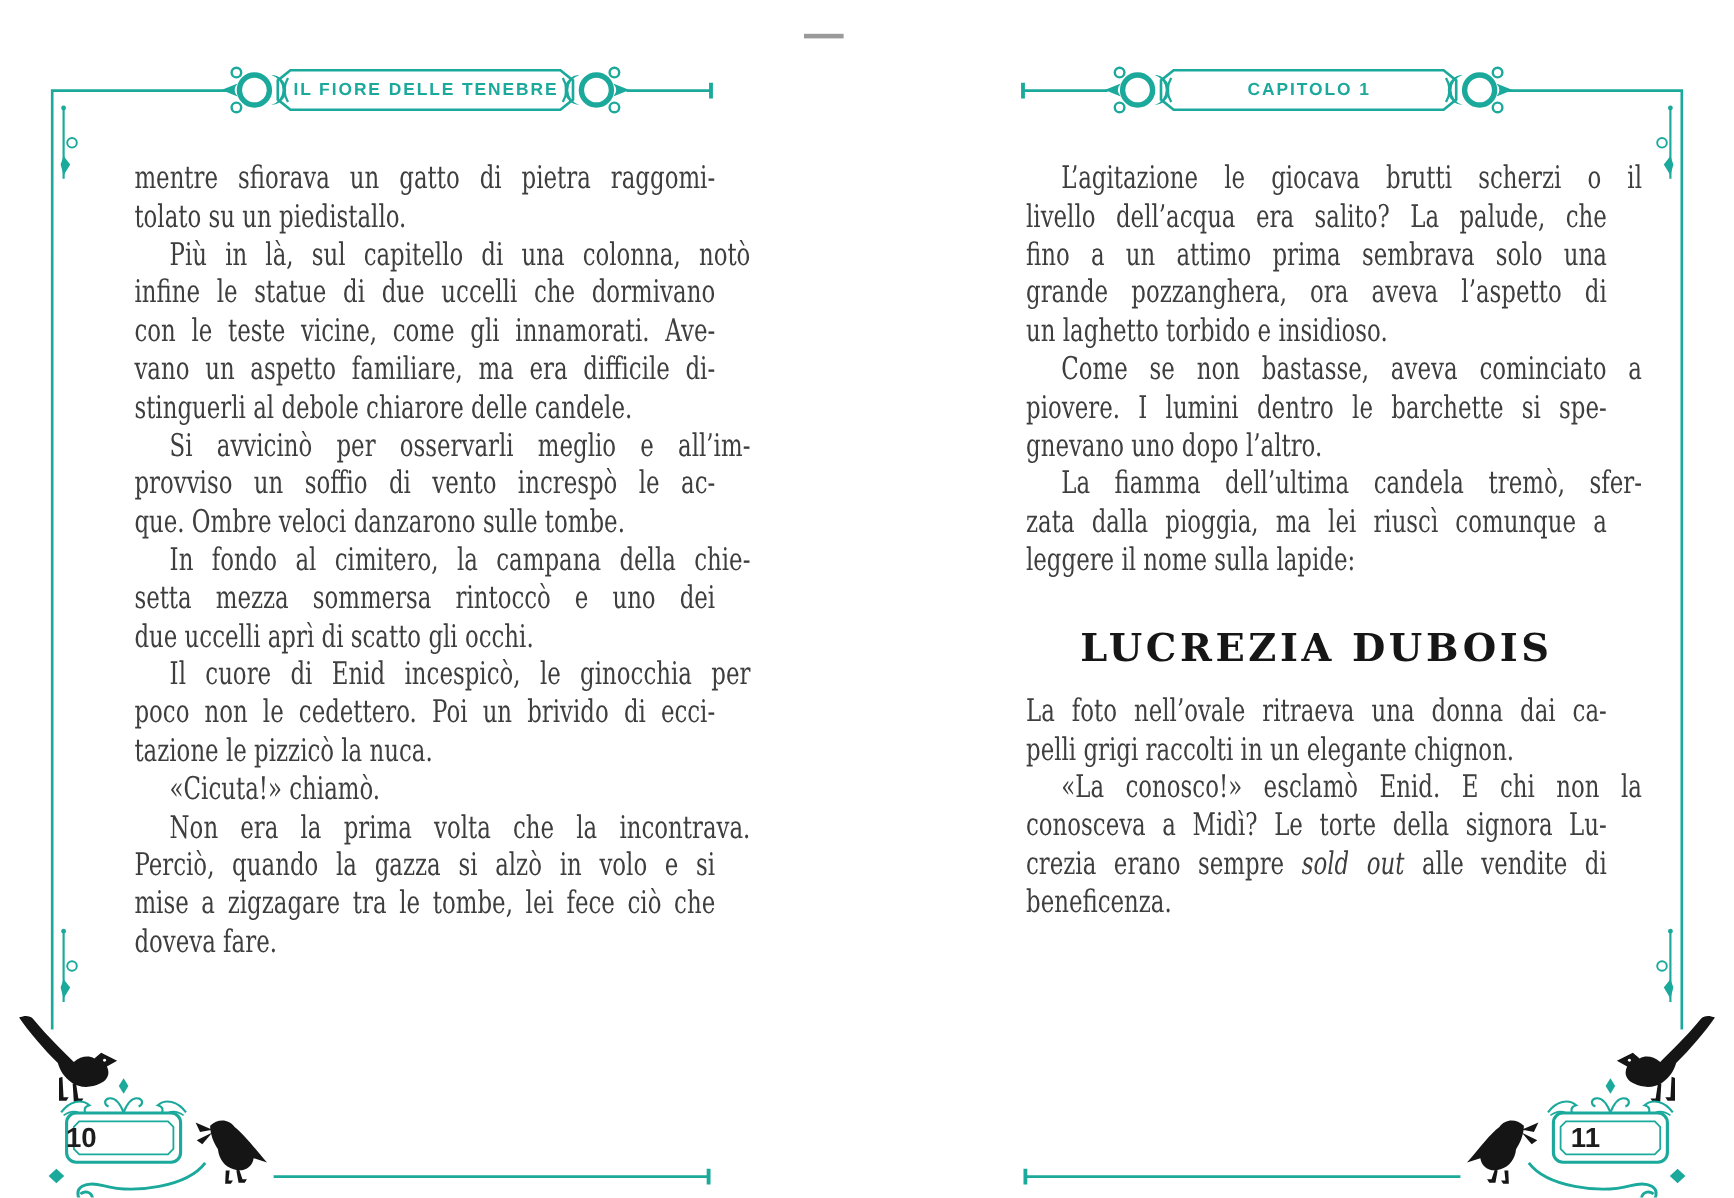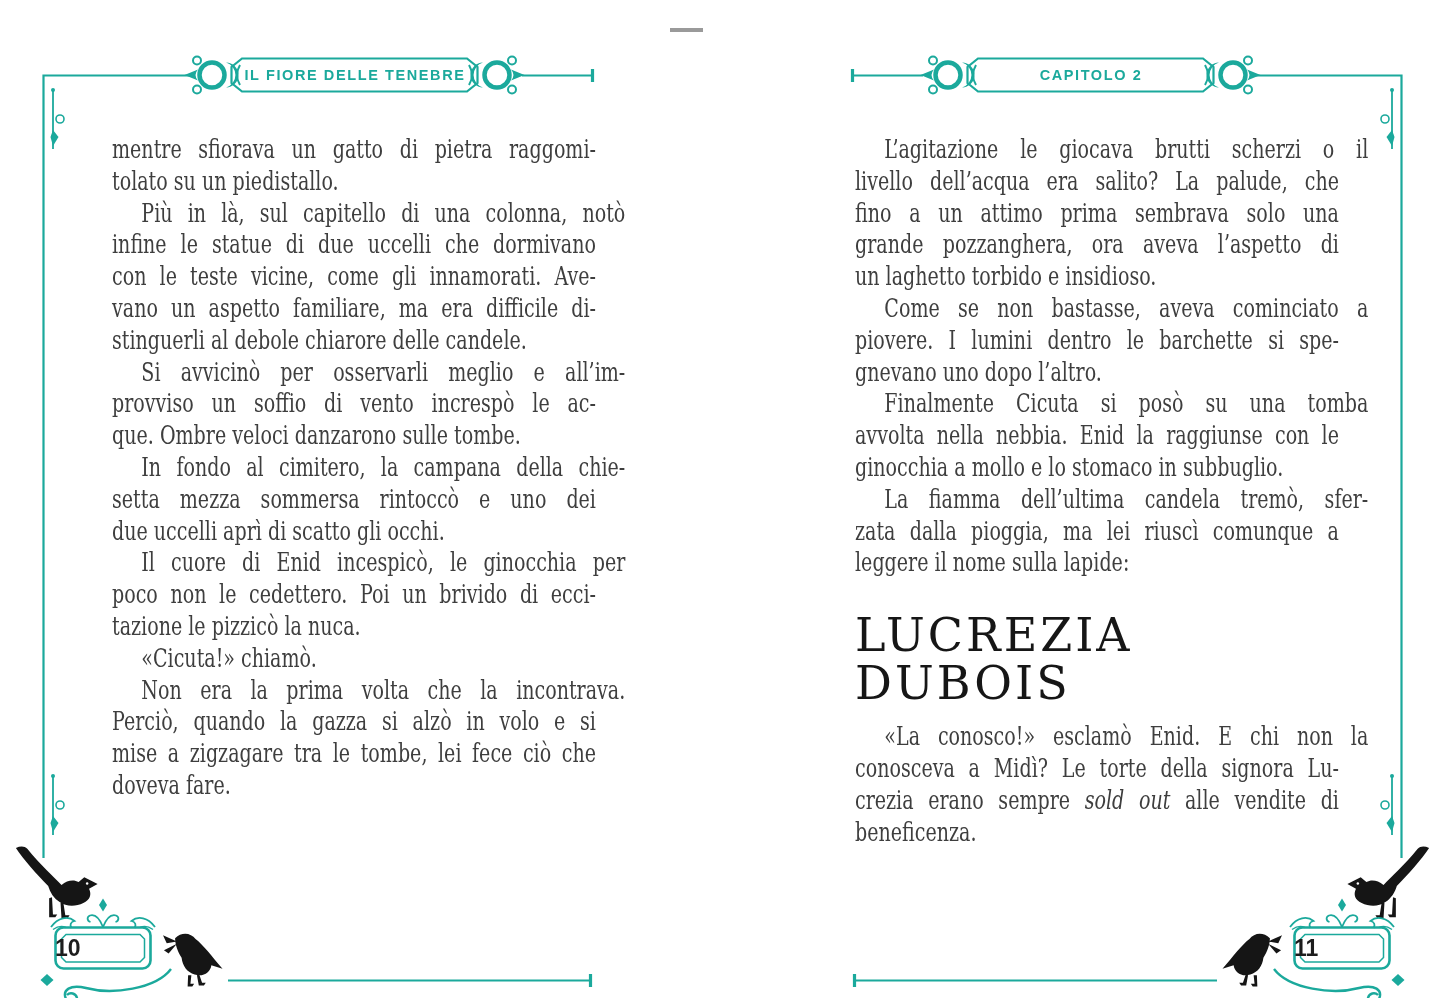--- a/index.html
+++ b/index.html
@@ -13,33 +13,33 @@
 
   .running-head{position:absolute;top:39px;height:17px;line-height:17px;width:242px;
     text-align:center;font-family:"Liberation Sans",sans-serif;font-weight:bold;
     font-size:14.5px;letter-spacing:1.6px;color:var(--accent);white-space:nowrap;}
   .running-head.left{left:234px;}
   .running-head.right{left:970px;}
 
   .page-number{position:absolute;top:907px;width:96px;text-align:left;
     font-family:"Liberation Sans",sans-serif;font-weight:bold;font-size:23px;color:#1d1d1d;}
   .page-number.left{left:55px;}
-  .page-number.right{left:1294px;}
+  .page-number.right{left:1294px;padding-left:15px;}
 
   .page-text{position:absolute;top:106px;width:484px;color:var(--bodytext);
     font-size:26px;line-height:31.8px;}
   .page-text.left-col{left:112px;}
   .page-text.right-col{left:855px;}
   .para{margin:0;}
   .line{width:660px;transform:scaleX(0.7333);transform-origin:0 0;
     text-align:justify;text-align-last:justify;text-justify:inter-word;white-space:nowrap;}
   .line.last{text-align-last:left;}
   .line.indent{padding-left:40px;}
   .line em{font-style:italic;}
-  .heading{width:484px;text-align:left;font-weight:normal;font-size:46px;line-height:48px;
+  .heading{width:484px;text-align:center;font-weight:bold;font-size:32px;line-height:48px;
     letter-spacing:3px;color:var(--headingtext);margin:32px 0 14px 0;font-family:"DejaVu Serif",serif;}
 </style>
 </head>
 <body>
 
 <div class="spread">
 
   <svg class="deco" width="1445" height="998" viewBox="0 0 1445 998">
     <defs>
 
@@ -111,21 +111,21 @@
     </defs>
 
     <use href="#pagedeco" xlink:href="#pagedeco"></use>
     <use href="#pagedeco" xlink:href="#pagedeco" transform="translate(1445,0) scale(-1,1)"></use>
 
     <rect class="edge-mark" x="670" y="0" width="33" height="4"></rect>
     <rect class="edge-mark" x="672" y="994" width="31" height="4"></rect>
   </svg>
 
   <div class="running-head left">IL FIORE DELLE TENEBRE</div>
-  <div class="running-head right">CAPITOLO 2</div>
+  <div class="running-head right">CAPITOLO 1</div>
 
   <div class="page-text left-col">
       <div class="para">
         <div class="line">mentre sfiorava un gatto di pietra raggomi-</div>
         <div class="line last">tolato su un piedistallo.</div>
       </div>
       <div class="para">
         <div class="line indent">Più in là, sul capitello di una colonna, notò</div>
         <div class="line">infine le statue di due uccelli che dormivano</div>
         <div class="line">con le teste vicine, come gli innamorati. Ave-</div>
@@ -164,30 +164,29 @@
         <div class="line">fino a un attimo prima sembrava solo una</div>
         <div class="line">grande pozzanghera, ora aveva l’aspetto di</div>
         <div class="line last">un laghetto torbido e insidioso.</div>
       </div>
       <div class="para">
         <div class="line indent">Come se non bastasse, aveva cominciato a</div>
         <div class="line">piovere. I lumini dentro le barchette si spe-</div>
         <div class="line last">gnevano uno dopo l’altro.</div>
       </div>
       <div class="para">
-        <div class="line indent">Finalmente Cicuta si posò su una tomba</div>
-        <div class="line">avvolta nella nebbia. Enid la raggiunse con le</div>
-        <div class="line last">ginocchia a mollo e lo stomaco in subbuglio.</div>
-      </div>
-      <div class="para">
         <div class="line indent">La fiamma dell’ultima candela tremò, sfer-</div>
         <div class="line">zata dalla pioggia, ma lei riuscì comunque a</div>
         <div class="line last">leggere il nome sulla lapide:</div>
       </div>
       <div class="heading">LUCREZIA DUBOIS</div>
+      <div class="para">
+        <div class="line">La foto nell’ovale ritraeva una donna dai ca-</div>
+        <div class="line last">pelli grigi raccolti in un elegante chignon.</div>
+      </div>
       <div class="para">
         <div class="line indent">«La conosco!» esclamò Enid. E chi non la</div>
         <div class="line">conosceva a Midì? Le torte della signora Lu-</div>
         <div class="line">crezia erano sempre <em>sold out</em> alle vendite di</div>
         <div class="line last">beneficenza.</div>
       </div>
     </div>
 
   <div class="page-number left">10</div>
   <div class="page-number right">11</div>

